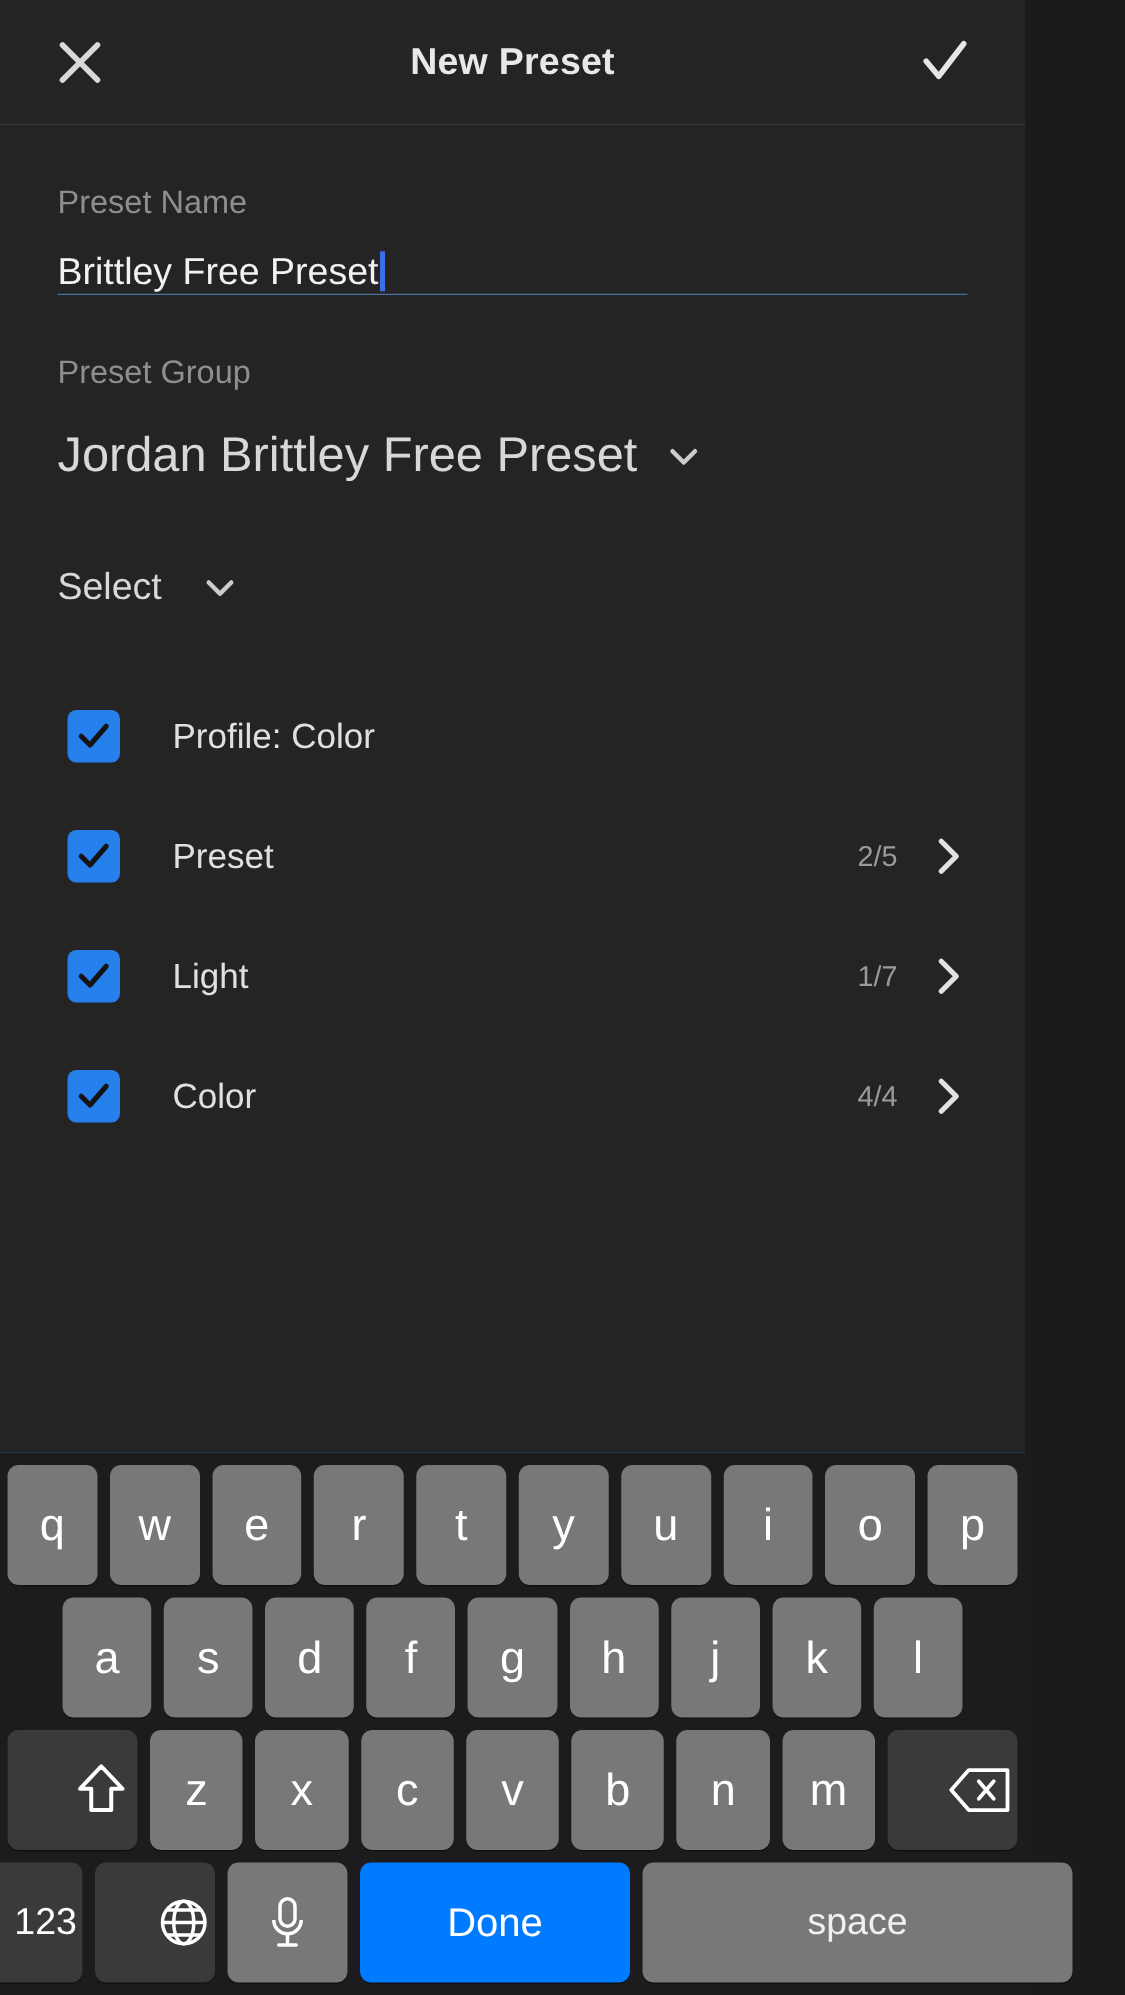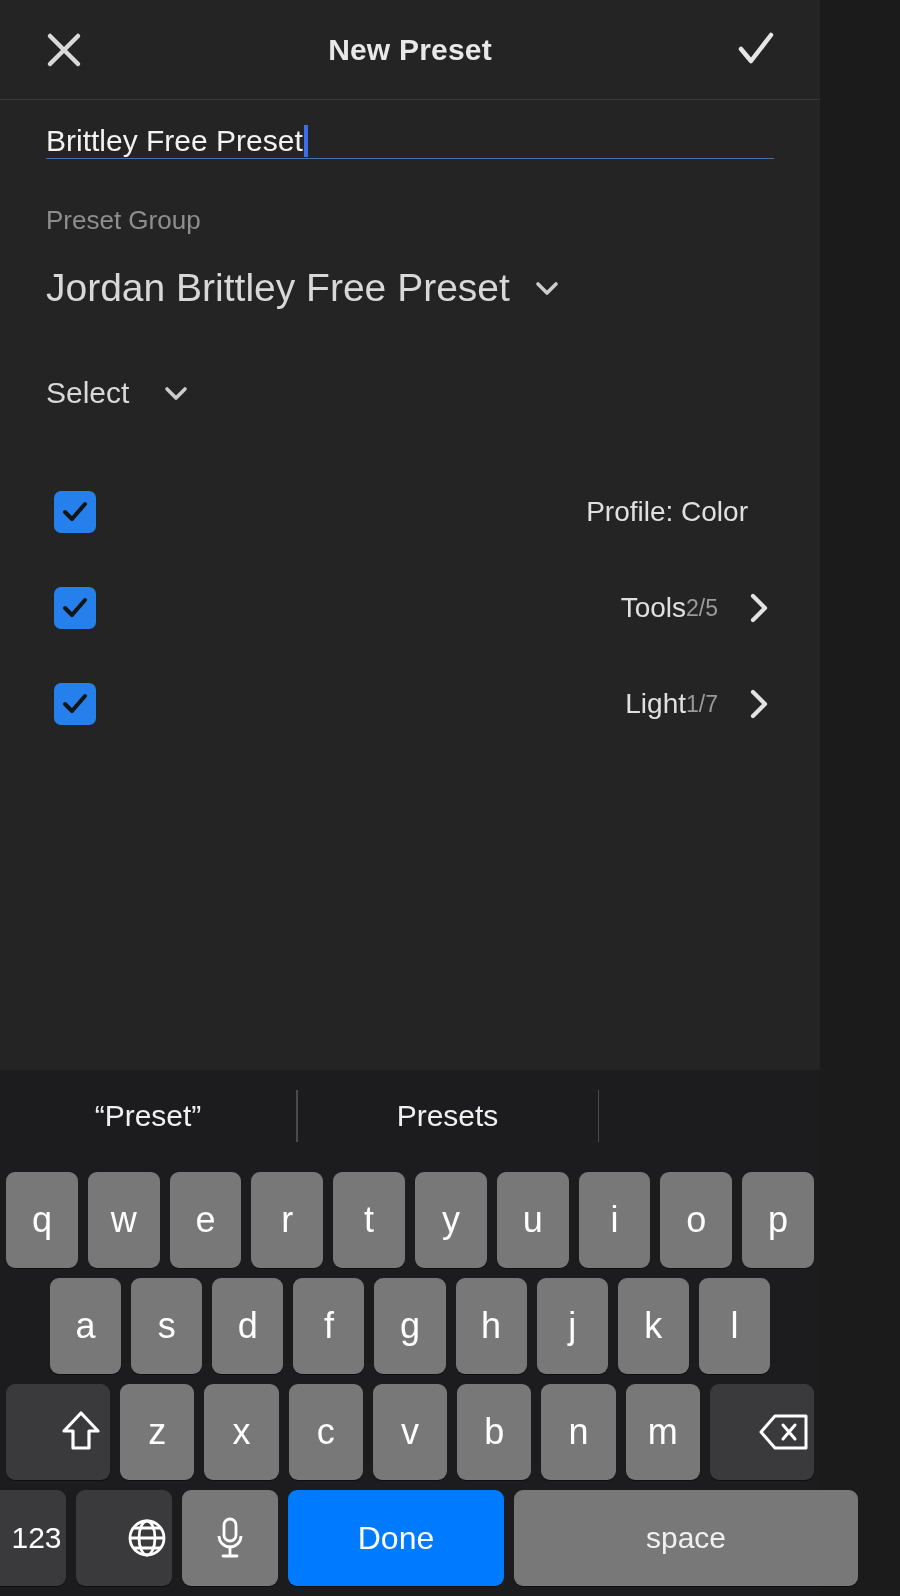--- a/index.html
+++ b/index.html
@@ -33,21 +33,21 @@
 
   .group-row { margin-top:30px; display:flex; align-items:center; gap:22px; cursor:pointer; }
   .group-value { color:#d8d8d8; font-size:39px; }
 
   .select-row { margin-top:66px; display:flex; align-items:center; gap:32px; cursor:pointer; }
   .select-label { color:#d8d8d8; font-size:30px; }
 
   .chev-down { width:30px; height:30px; }
 
   .check-list { margin-top:54px; }
-  .check-row { display:flex; align-items:center; height:96px; cursor:pointer;text-align:right; }
+  .check-row { display:flex; align-items:center; height:96px; cursor:pointer; }
   .cb {
     width:42px; height:42px; border-radius:7px; background:#2680EB;
     display:flex; align-items:center; justify-content:center; flex:0 0 42px;
     margin-left:8px;
   }
   .cb svg { display:block; }
   .cb-label { color:#e0e0e0; font-size:28px; margin-left:42px; flex:1 1 auto; }
   .cb-count { color:#9a9a9a; font-size:23px; margin-right:26px; }
   .cb-chev { width:30px; display:flex; align-items:center; justify-content:center; }
 
@@ -97,20 +97,21 @@
     <div class="hdr-title">New Preset</div>
     <div class="hdr-icon">
       <svg width="42" height="42" viewBox="0 0 42 42">
           <path d="M6 20 L16 32 L36 6" stroke="#e6e6e6" stroke-width="4.5" fill="none" stroke-linecap="round" stroke-linejoin="round"></path>
         </svg>
     </div>
   </div>
 
   <div class="body">
 
+    <div class="field-label">Preset Name</div>
     <div class="name-input-wrap">
       <span class="name-input">Brittley Free Preset</span><span class="caret"></span>
     </div>
 
     <div class="field-label">Preset Group</div>
     <div class="group-row">
       <span class="group-value">Jordan Brittley Free Preset</span>
       <span class="chev-down">
         <svg width="30" height="30" viewBox="0 0 30 30">
             <path d="M6 11 L15 20 L24 11" stroke="#cccccc" stroke-width="3.6" fill="none" stroke-linecap="round" stroke-linejoin="round"></path>
@@ -138,21 +139,21 @@
         <span class="cb-label">Profile: Color</span>
         <span class="cb-count"></span>
       </div>
 
       <div class="check-row">
         <span class="cb">
           <svg width="30" height="30" viewBox="0 0 30 30">
               <path d="M5 15 L12 22 L25 7" stroke="#141414" stroke-width="4" fill="none" stroke-linecap="round" stroke-linejoin="round"></path>
             </svg>
         </span>
-        <span class="cb-label">Tools</span>
+        <span class="cb-label">Preset</span>
         <span class="cb-count">2/5</span>
         <span class="cb-chev">
           <svg width="26" height="34" viewBox="0 0 26 34">
               <path d="M7 5 L19 17 L7 29" stroke="#e2e2e2" stroke-width="4.2" fill="none" stroke-linecap="round" stroke-linejoin="round"></path>
             </svg>
         </span>
       </div>
 
       <div class="check-row">
         <span class="cb">
@@ -162,33 +163,40 @@
         </span>
         <span class="cb-label">Light</span>
         <span class="cb-count">1/7</span>
         <span class="cb-chev">
           <svg width="26" height="34" viewBox="0 0 26 34">
               <path d="M7 5 L19 17 L7 29" stroke="#e2e2e2" stroke-width="4.2" fill="none" stroke-linecap="round" stroke-linejoin="round"></path>
             </svg>
         </span>
       </div>
 
+      <div class="check-row">
+        <span class="cb">
+          <svg width="30" height="30" viewBox="0 0 30 30">
+              <path d="M5 15 L12 22 L25 7" stroke="#141414" stroke-width="4" fill="none" stroke-linecap="round" stroke-linejoin="round"></path>
+            </svg>
+        </span>
+        <span class="cb-label">Color</span>
+        <span class="cb-count">4/4</span>
+        <span class="cb-chev">
+          <svg width="26" height="34" viewBox="0 0 26 34">
+              <path d="M7 5 L19 17 L7 29" stroke="#e2e2e2" stroke-width="4.2" fill="none" stroke-linecap="round" stroke-linejoin="round"></path>
+            </svg>
+        </span>
+      </div>
 
     </div>
   </div>
 
   <div class="keyboard">
 
-    <div class="suggest-bar">
-      <div class="sug s1">“Preset”</div>
-      <div class="sug-div"></div>
-      <div class="sug s2">Presets</div>
-      <div class="sug-div"></div>
-      <div class="sug s3"></div>
-    </div>
 
     <div class="krow r1">
       <div class="key">q</div>
       <div class="key">w</div>
       <div class="key">e</div>
       <div class="key">r</div>
       <div class="key">t</div>
       <div class="key">y</div>
       <div class="key">u</div>
       <div class="key">i</div>

